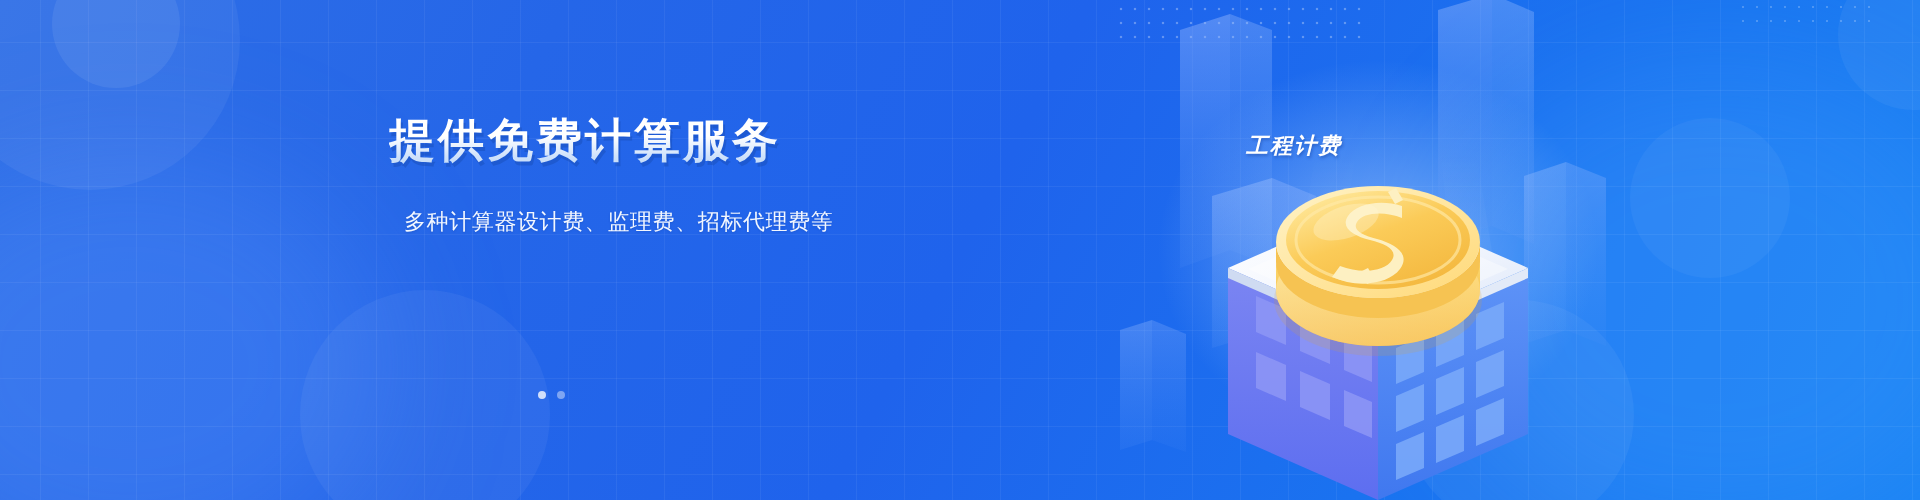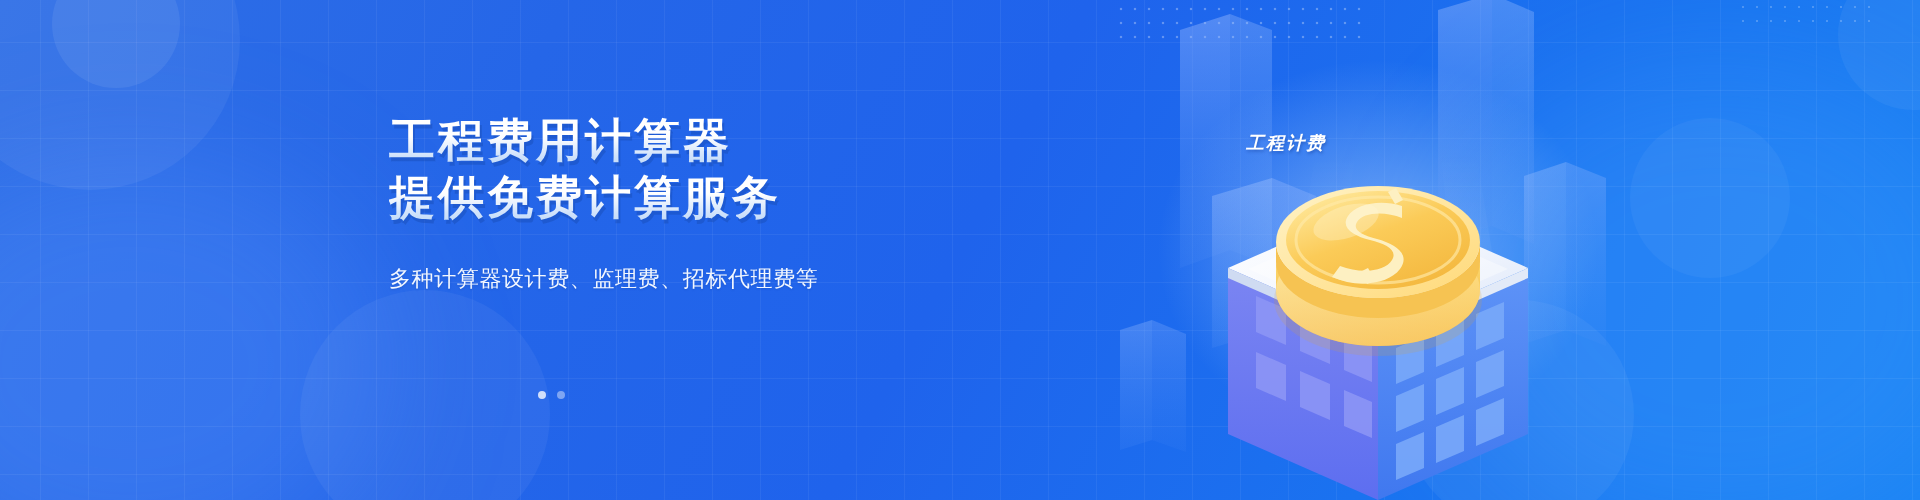--- a/index.html
+++ b/index.html
@@ -45,37 +45,37 @@
 
   
   .copy{position:absolute;left:389px;top:112px;width:620px;}
   .headline{
     font-size:46px;line-height:57px;font-weight:700;letter-spacing:3px;
     background:linear-gradient(180deg,#ffffff 42%,#cfe2fb 78%,#bcd7f7 100%);
     -webkit-background-clip:text;background-clip:text;color:transparent;
     filter:drop-shadow(2px 4px 0 rgba(22,72,170,.38));
     white-space:nowrap;
   }
-  .sub{margin-top:34px;}
+  .sub{margin-top:34px;margin-left:15px;}
   .subline{
     font-size:22px;line-height:37px;color:#f2f7ff;letter-spacing:.6px;white-space:nowrap;
     text-shadow:0 1px 2px rgba(16,60,150,.25);
   }
 
   
   .dots{position:absolute;left:538px;top:391px;display:flex;gap:11px;}
   .dot{width:8px;height:8px;border-radius:50%;background:rgba(255,255,255,.42);}
   .dot.on{background:rgba(255,255,255,.78);}
 
   
   .art{position:absolute;left:1120px;top:0;width:520px;height:500px;}
   .art svg{display:block;}
   .badge{
     position:absolute;left:126px;top:131px;
-    font-size:18px;font-weight:700;font-style:italic;letter-spacing:2px;color:#ffffff;
+    font-size:22px;font-weight:700;font-style:italic;letter-spacing:2px;color:#ffffff;
     text-shadow:1px 2px 3px rgba(20,60,150,.45);white-space:nowrap;
   }
 </style>
 </head>
 <body>
 
 <div class="banner">
 
   <div class="wash wash-l"></div>
   <div class="wash wash-r"></div>
@@ -85,21 +85,20 @@
   <div class="circ circ-b"></div>
   <div class="circ circ-c"></div>
   <div class="circ circ-d"></div>
   <div class="circ circ-e"></div>
   <div class="circ circ-f"></div>
 
   <div class="dotgrid"></div>
   <div class="dotgrid2"></div>
 
   <div class="copy">
-    <div class="headline">工程费用计算器</div>
     <div class="headline">提供免费计算服务</div>
     <div class="sub">
       <div class="subline">多种计算器设计费、监理费、招标代理费等</div>
     </div>
   </div>
 
   <div class="dots">
     <span class="dot on"></span>
     <span class="dot"></span>
   </div>

